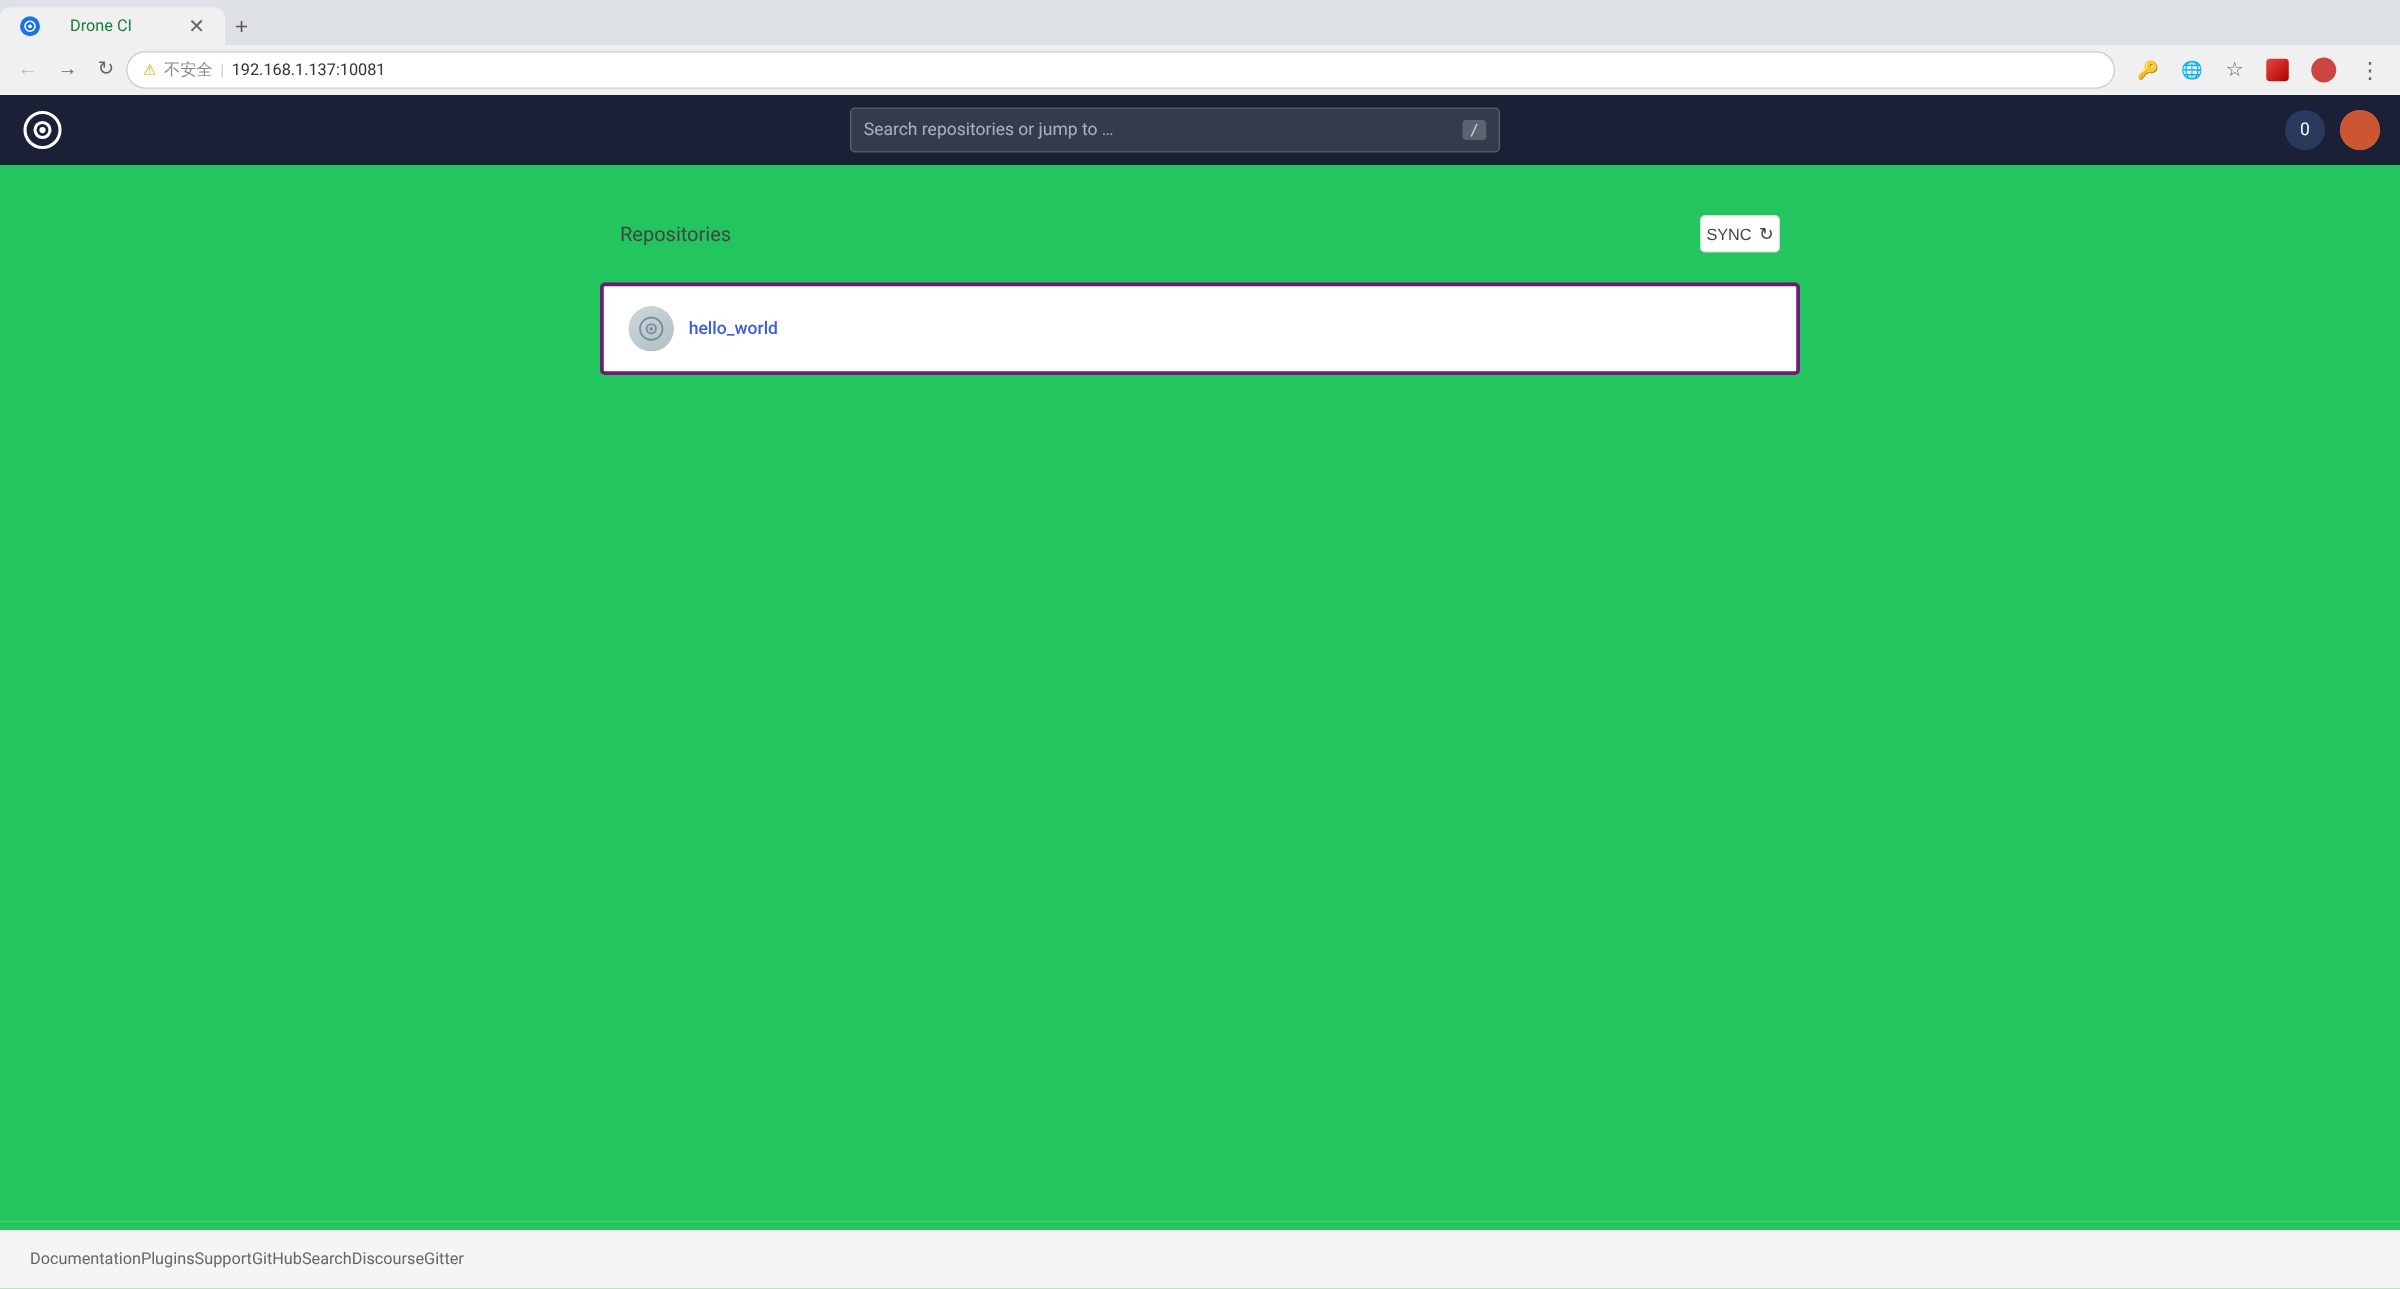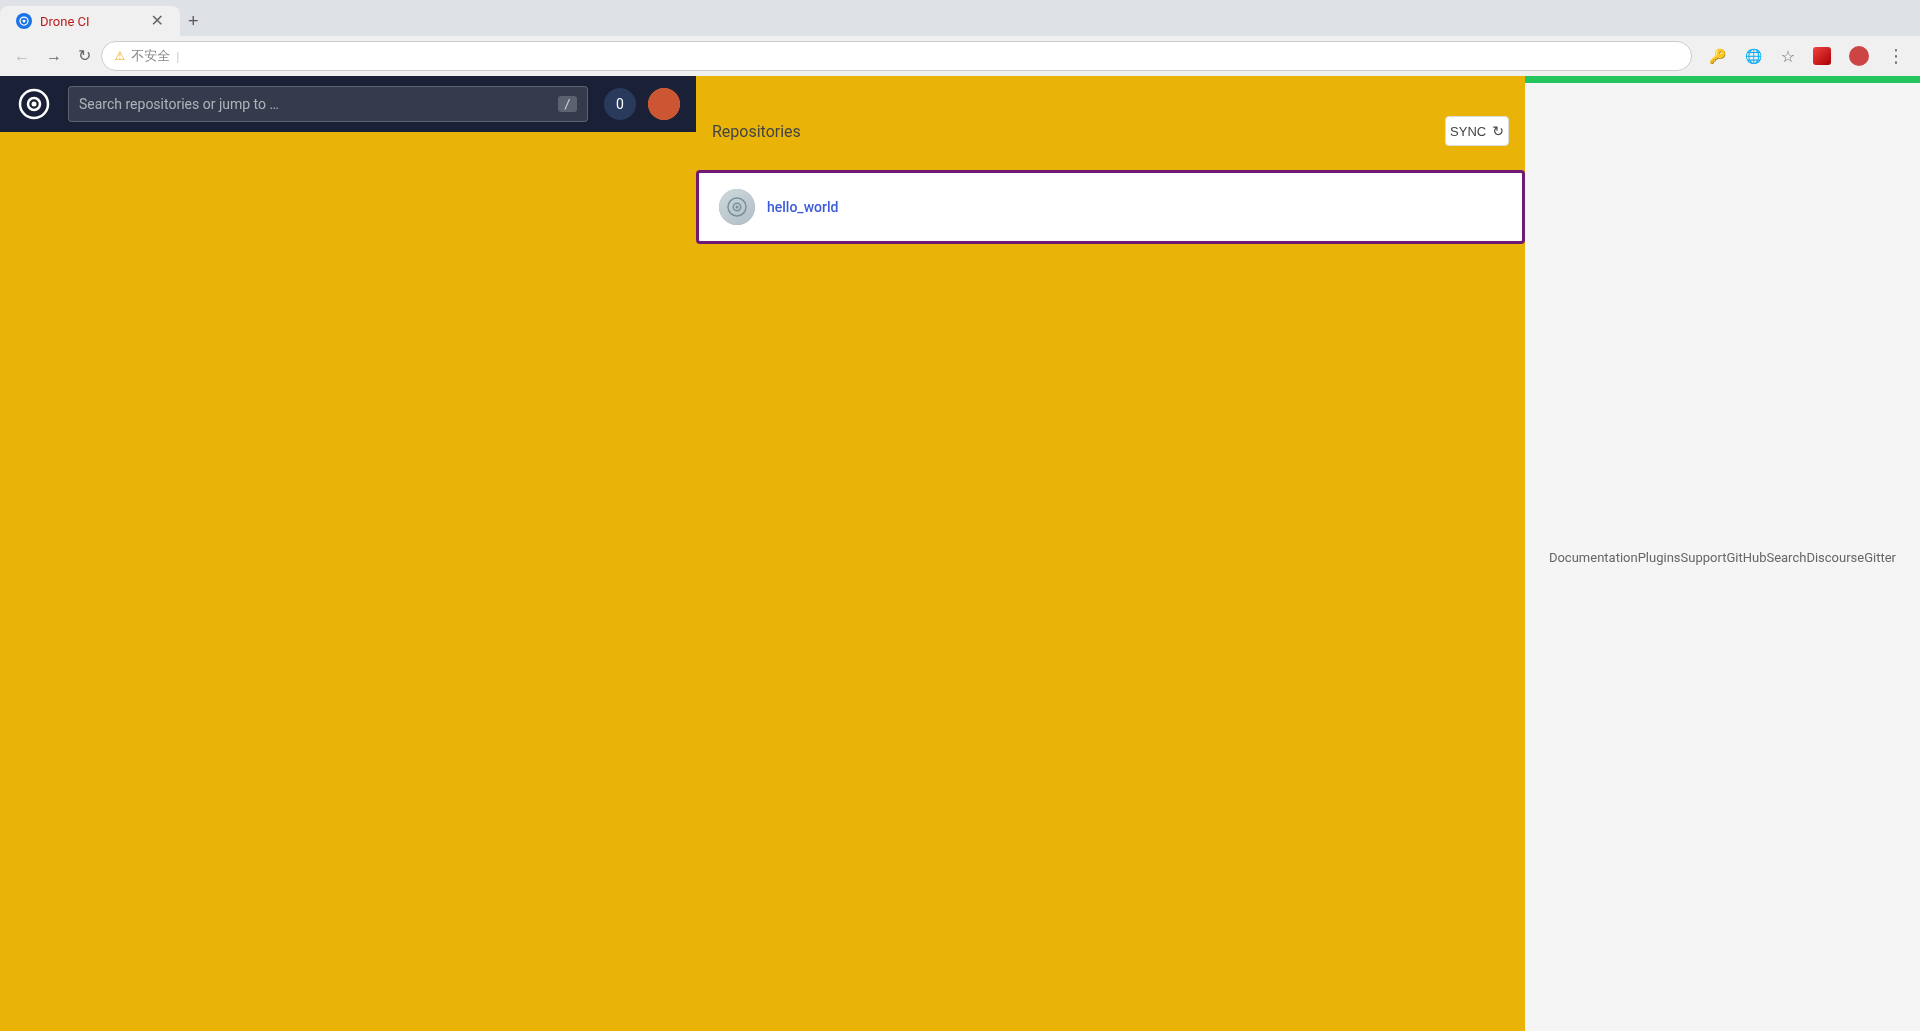--- a/index.html
+++ b/index.html
@@ -14,21 +14,21 @@
     .browser-controls { display: flex; align-items: center; height: 40px; padding: 0 8px; gap: 4px; background: #f0f0f0; }
     .browser-btn { background: none; border: none; cursor: pointer; color: #666; font-size: 16px; padding: 4px 6px; border-radius: 4px; line-height: 1; display: flex; align-items: center; justify-content: center; }
     .browser-btn.disabled { opacity: 0.4; cursor: default; }
     .address-bar { flex: 1; display: flex; align-items: center; background: #fff; border: 1px solid #ccc; border-radius: 20px; padding: 4px 12px; height: 30px; font-size: 13px; color: #333; gap: 6px; }
     .address-bar .lock-icon { color: #f4a100; font-size: 12px; }
     .address-bar .url-text { flex: 1; }
     .browser-actions { display: flex; align-items: center; gap: 6px; margin-left: 8px; }
     .browser-action-btn { background: none; border: none; cursor: pointer; color: #666; padding: 2px 6px; font-size: 16px; display: flex; align-items: center; }
 
     
-    .app { flex: 1; display: flex; flex-direction: row; background: #eab308; }
+    .app { flex: 1; display: flex; flex-direction: column; background: #22c55e; }
 
     
     .top-nav { background: #1a2035; height: 56px; display: flex; align-items: center; padding: 0 16px; gap: 16px; position: relative; }
     .drone-logo { width: 36px; height: 36px; display: flex; align-items: center; justify-content: center; cursor: pointer; flex-shrink: 0; }
     .drone-logo svg { width: 32px; height: 32px; }
     .search-container { flex: 1; display: flex; justify-content: center; }
     .search-box { display: flex; align-items: center; background: rgba(255,255,255,0.12); border: 1px solid rgba(255,255,255,0.2); border-radius: 4px; width: 520px; height: 36px; padding: 0 10px; gap: 8px; cursor: text; }
     .search-placeholder { color: rgba(255,255,255,0.6); font-size: 14px; flex: 1; }
     .search-slash { background: rgba(255,255,255,0.2); color: rgba(255,255,255,0.7); border-radius: 3px; padding: 1px 6px; font-size: 12px; font-family: monospace; }
     .nav-right { display: flex; align-items: center; gap: 12px; margin-left: auto; }
@@ -60,34 +60,35 @@
 <div class="browser-chrome">
 
   <div style="display:flex; align-items:flex-end; background:#dee1e6; padding: 6px 0 0 0;">
     <div class="browser-tab">
       <div class="tab-favicon">
         <svg viewBox="0 0 24 24" fill="white" width="12" height="12">
             <circle cx="12" cy="12" r="8" fill="none" stroke="white" stroke-width="2.5"></circle>
             <circle cx="12" cy="12" r="3" fill="white"></circle>
           </svg>
       </div>
-      <span style="font-size:13px;color:#b91c1c;white-space:nowrap;overflow:hidden;text-overflow:ellipsis;max-width:120px;">Drone CI</span>
+      <span style="font-size:13px;color:#15803d;white-space:nowrap;overflow:hidden;text-overflow:ellipsis;max-width:120px;margin-left:16px;">Drone CI</span>
       <span class="tab-close">✕</span>
     </div>
     <button class="new-tab-btn">+</button>
   </div>
 
   <div class="browser-controls">
     <button class="browser-btn disabled">←</button>
     <button class="browser-btn">→</button>
     <button class="browser-btn">↻</button>
     <div class="address-bar">
       <span class="lock-icon">⚠</span>
       <span style="color:#888;font-size:13px;">不安全</span>
       <span style="color:#ccc;">|</span>
+      <span class="url-text">192.168.1.137:10081</span>
     </div>
     <div class="browser-actions">
       <button class="browser-action-btn" style="font-size:14px;">🔑</button>
       <button class="browser-action-btn" style="font-size:14px;">🌐</button>
       <button class="browser-action-btn" style="font-size:16px;">☆</button>
       <button class="browser-action-btn">
         <div style="width:18px;height:18px;background:linear-gradient(135deg,#e44,#a00);border-radius:3px;"></div>
       </button>
       <button class="browser-action-btn">
         <div style="width:20px;height:20px;border-radius:50%;background:#cc4444;"></div>

